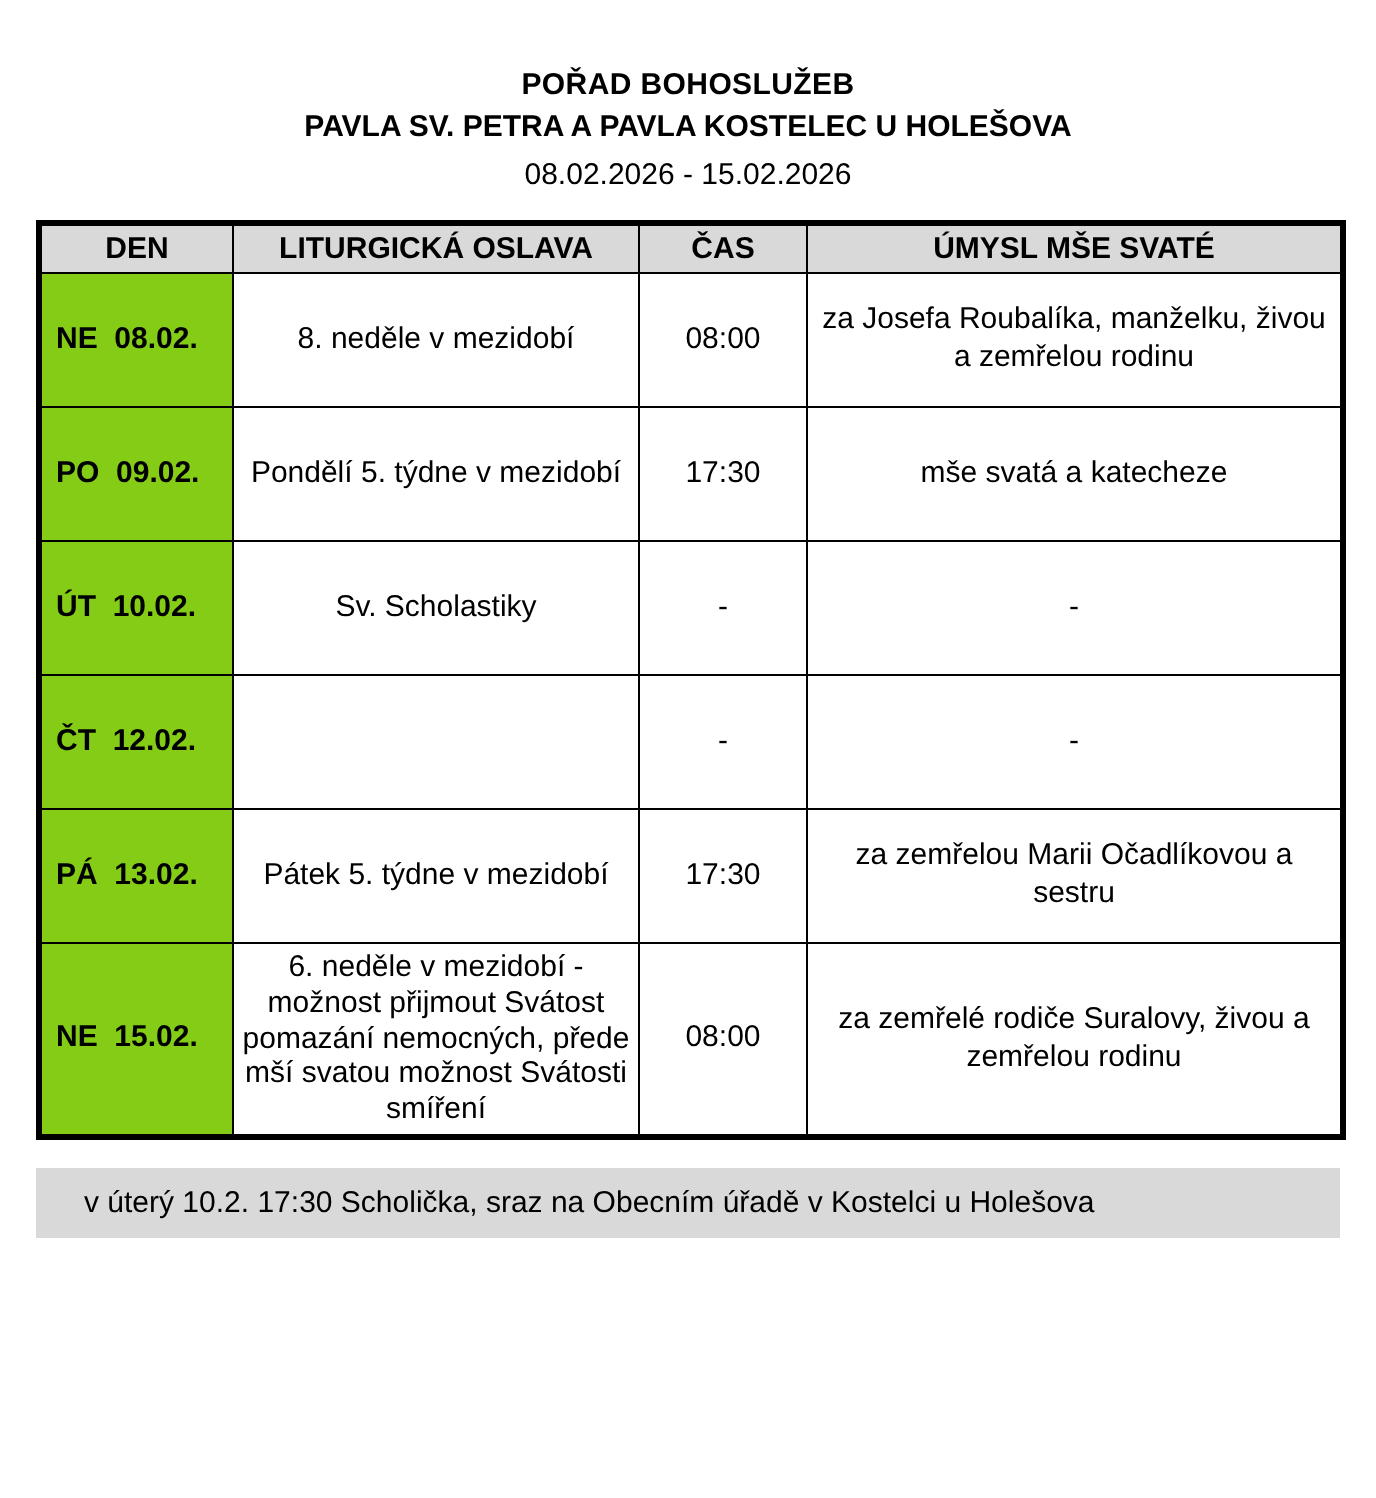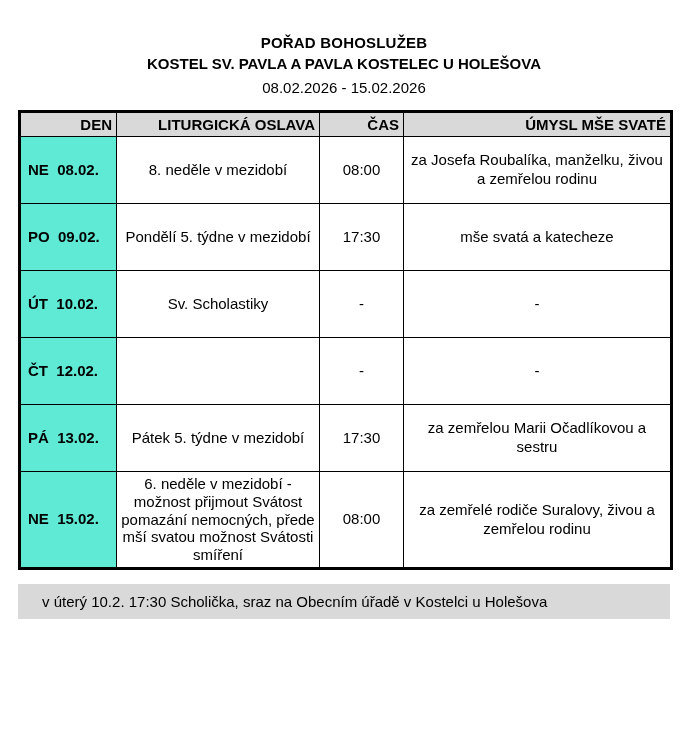--- a/index.html
+++ b/index.html
@@ -39,33 +39,33 @@
     margin-top: 14px;
     border: 3px solid #000;
     table-layout: fixed;
   }
   .schedule th {
     background: #d9d9d9;
     border: 1px solid #000;
     font-size: 15px;
     font-weight: bold;
     padding: 3px 4px;
-    text-align: right;
+    text-align: center;
   }
   .schedule td {
     border: 1px solid #000;
     font-size: 15px;
     text-align: center;
     vertical-align: middle;
     padding: 3px 6px;
     line-height: 1.25;
     overflow: hidden;
   }
   .schedule td.den {
-    background: #5eead4;
+    background: #84cc16;
     font-weight: bold;
     text-align: left;
     white-space: pre;
     padding-left: 7px;
   }
   .schedule tr.data-row { height: 67px; }
   .schedule tr.last-row { height: 97px; }
   .schedule tr.last-row td.oslava {
     line-height: 1.18;
     padding: 2px 4px;
@@ -83,21 +83,21 @@
     padding: 9px 24px;
   }
 </style>
 </head>
 <body>
 
 <div class="page">
 
   <div class="doc-header">
     <div class="doc-title">POŘAD BOHOSLUŽEB</div>
-    <div class="doc-subtitle">KOSTEL SV. PAVLA A PAVLA KOSTELEC U HOLEŠOVA</div>
+    <div class="doc-subtitle">PAVLA SV. PETRA A PAVLA KOSTELEC U HOLEŠOVA</div>
     <div class="doc-daterange">08.02.2026 - 15.02.2026</div>
   </div>
 
   <table class="schedule">
     <colgroup>
       <col class="col-den">
       <col class="col-oslava">
       <col class="col-cas">
       <col class="col-umysl">
     </colgroup>

